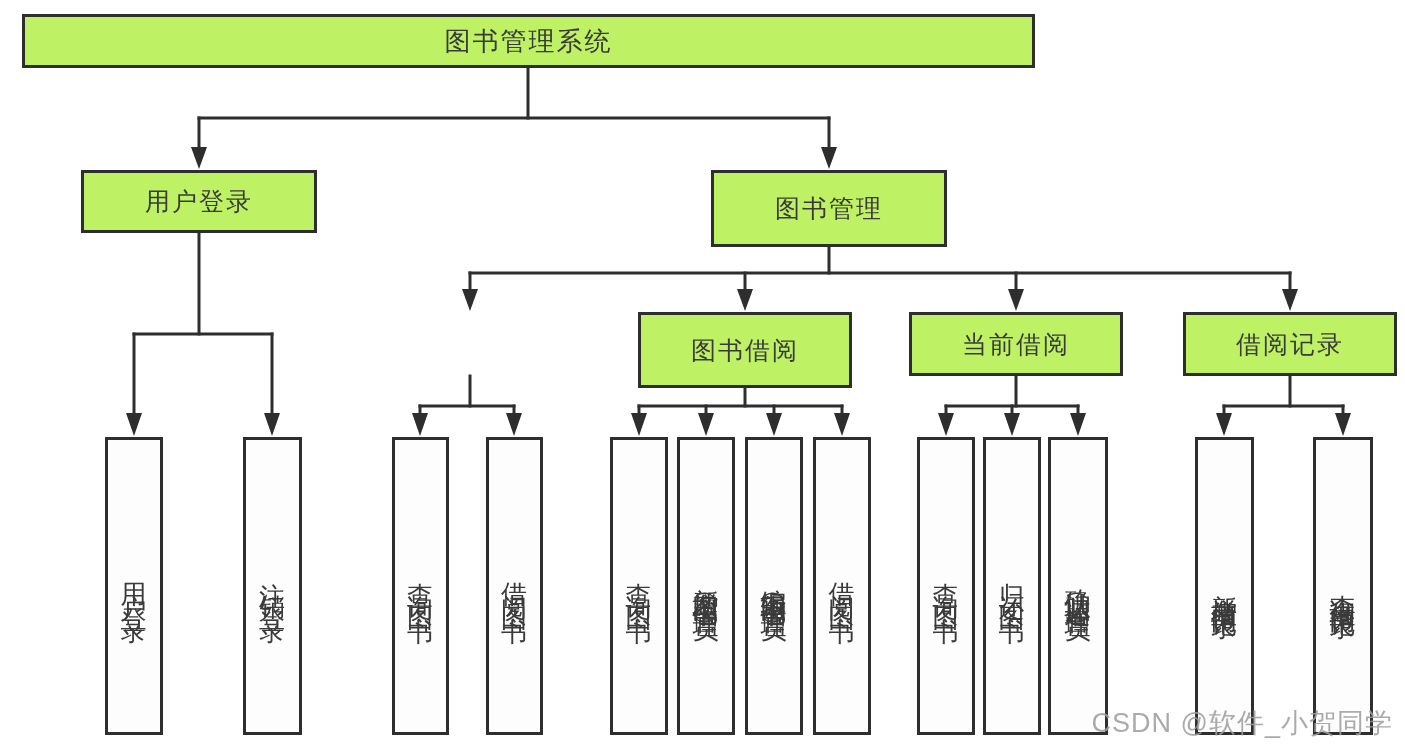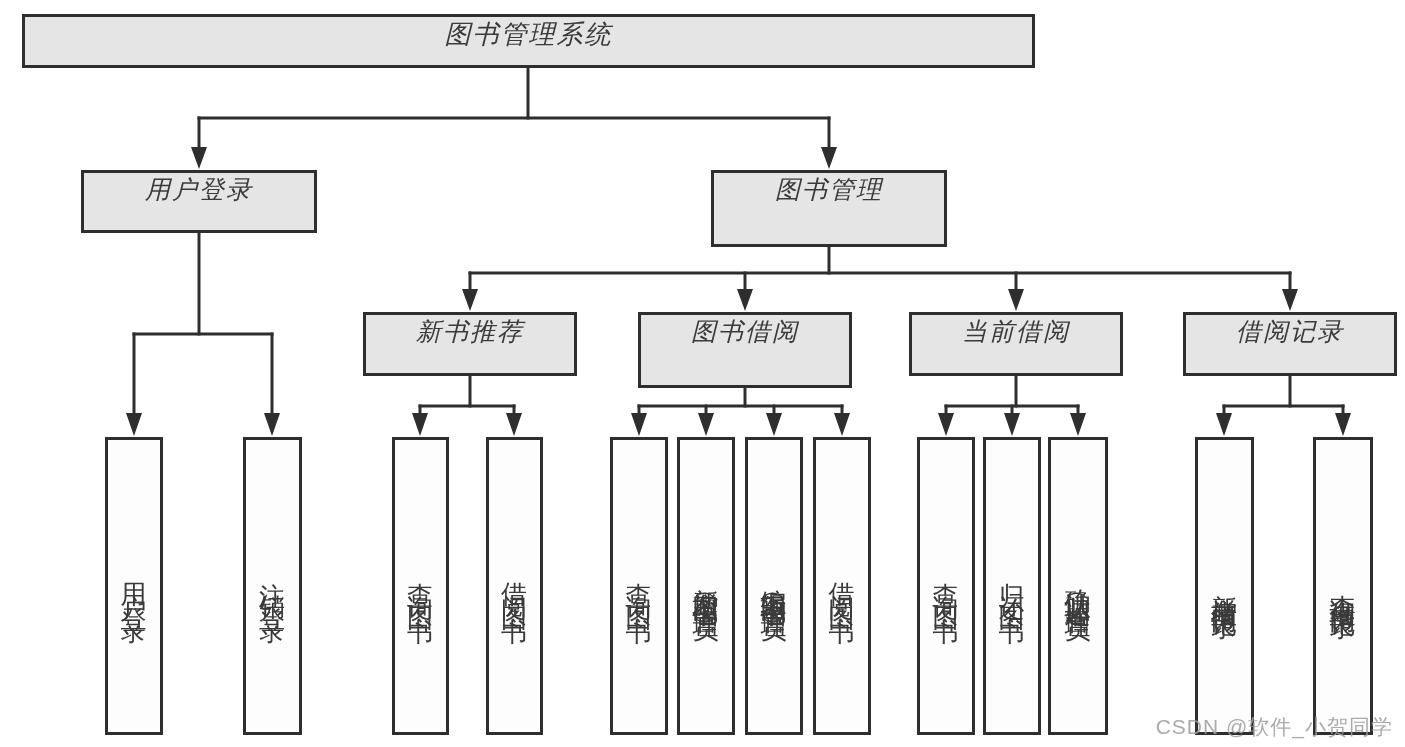--- a/index.html
+++ b/index.html
@@ -3,38 +3,38 @@
 <meta charset="utf-8">
 <style>
   html,body{margin:0;padding:0;background:#ffffff;}
   .stage{
     position:relative;width:1405px;height:747px;background:#ffffff;
     font-family:"Liberation Sans", sans-serif;overflow:hidden;
   }
   .connectors{position:absolute;left:0;top:0;width:1405px;height:747px;}
   .hbox{
     position:absolute;box-sizing:border-box;
-    border:3px solid #2e2e2e;background:#e5e5e5;
-    display:flex;justify-content:center;
-    font-size:25px;color:#3a3a3a;letter-spacing:2px;white-space:nowrap;font-style:italic;
+    border:3px solid #2e2e2e;background:#bef264;
+    display:flex;align-items:center;justify-content:center;
+    font-size:25px;color:#3a3a3a;letter-spacing:2px;white-space:nowrap;
   }
   .hbox.root{font-size:26px;}
   .vbox{
     position:absolute;top:437px;height:298px;box-sizing:border-box;
     border:3px solid #2e2e2e;background:#fdfdfd;
     display:flex;align-items:center;justify-content:center;
   }
   .vtext{
     writing-mode:vertical-rl;
     font-size:26px;color:#3a3a3a;letter-spacing:4px;line-height:1;
     white-space:nowrap;
   }
   .watermark{
     position:absolute;right:12px;bottom:6px;z-index:5;
-    font-size:21px;color:rgba(158,158,158,0.88);letter-spacing:1px;
+    font-size:27px;color:rgba(158,158,158,0.88);letter-spacing:1px;
     white-space:nowrap;
   }
 </style>
 </head>
 <body>
 
 <div class="stage">
 
   <svg class="connectors" viewBox="0 0 1405 747" xmlns="http://www.w3.org/2000/svg" fill="#2e2e2e" stroke="#2e2e2e" stroke-width="3" stroke-linecap="square">
 
@@ -116,23 +116,20 @@
     <span>图书管理系统</span>
   </div>
 
   <div class="hbox" style="left:81px;top:170px;width:236px;height:63px">
     <span>用户登录</span>
   </div>
   <div class="hbox" style="left:711px;top:170px;width:236px;height:77px">
     <span>图书管理</span>
   </div>
 
-  <div class="hbox" style="left:363px;top:312px;width:214px;height:64px">
-    <span>新书推荐</span>
-  </div>
   <div class="hbox" style="left:638px;top:312px;width:214px;height:76px">
     <span>图书借阅</span>
   </div>
   <div class="hbox" style="left:909px;top:312px;width:214px;height:64px">
     <span>当前借阅</span>
   </div>
   <div class="hbox" style="left:1183px;top:312px;width:214px;height:64px">
     <span>借阅记录</span>
   </div>
 

